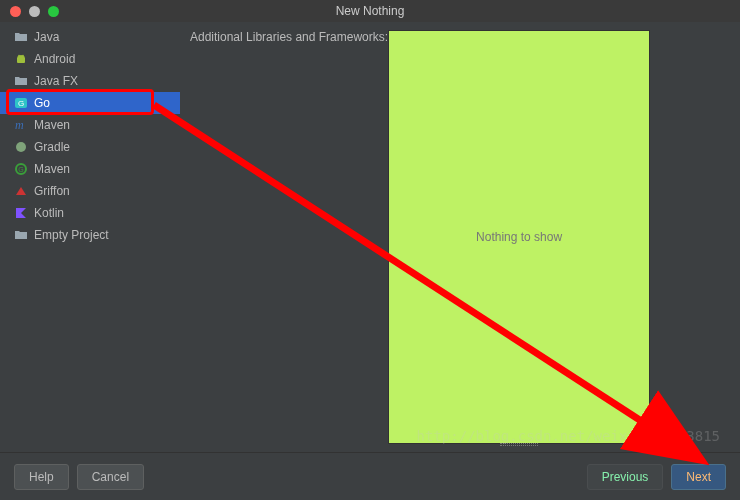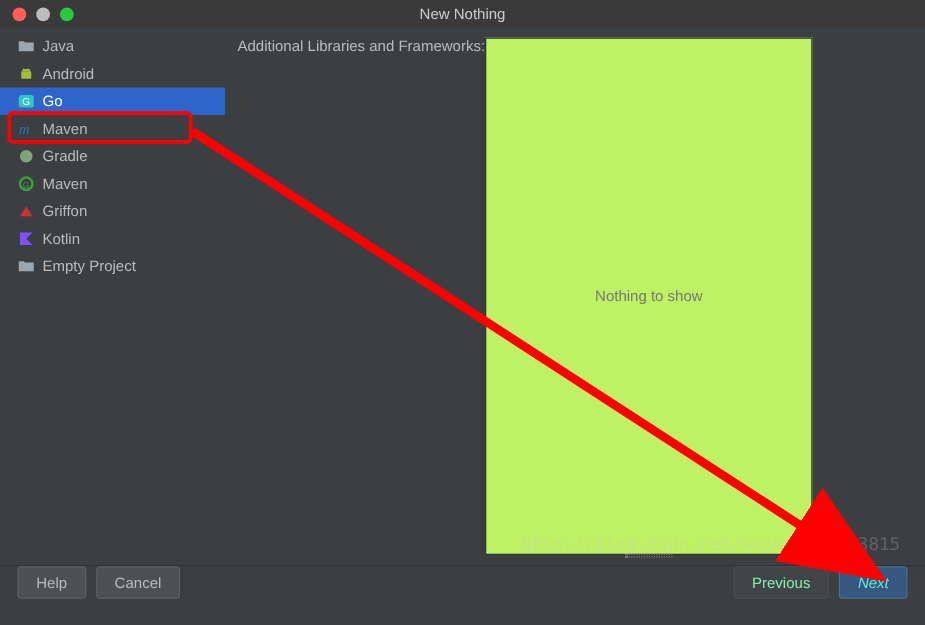--- a/index.html
+++ b/index.html
@@ -103,21 +103,21 @@
     transform: translateX(-50%);
     width: 38px; height: 3px;
     border-top: 1px dotted #777;
     border-bottom: 1px dotted #777;
   }
   .footer {
     position: absolute;
     left: 0; right: 0; bottom: 0;
     height: 48px;
     display: flex;
-    align-items: flex-start;
+    align-items: center;
     padding: 0 14px;
     gap: 8px;
     background: #3c3f41;
     border-top: 1px solid #323232;
   }
   .spacer { flex: 1; }
   button.dlg {
     background: #4c5052;
     color: #bbbbbb;
     border: 1px solid #5e6060;
@@ -128,22 +128,21 @@
     cursor: pointer;
   }
   button.dlg:disabled {
     color: #86efac;
     background: #414547;
     border-color: #4a4d4f;
   }
   button.dlg.default {
     background: #365880;
     border-color: #4a708b;
-    color: #5eead4;
-    font-style: italic;
+    color: #fdba74;
   }
   .watermark {
     position: absolute;
     bottom: 56px;
     right: 20px;
     color: rgba(200,200,200,0.25);
     font-family: monospace;
     font-size: 14px;
     pointer-events: none;
   }
@@ -179,20 +178,28 @@
       <div class="sidebar-item">
         <span class="icon">
           <svg width="14" height="14" viewBox="0 0 14 14">
             <rect x="3" y="5" width="8" height="6" rx="1" fill="#9fbf3b"></rect>
             <circle cx="5" cy="3.5" r="0.8" fill="#9fbf3b"></circle>
             <circle cx="9" cy="3.5" r="0.8" fill="#9fbf3b"></circle>
             <path d="M3 5 Q7 1 11 5" fill="#9fbf3b"></path>
           </svg>
         </span>
         <span>Android</span>
+      </div>
+      <div class="sidebar-item">
+        <span class="icon">
+          <svg width="14" height="14" viewBox="0 0 14 14">
+            <path fill="#9aa7b0" d="M1 3h4l1 1h7v7H1z"></path>
+          </svg>
+        </span>
+        <span>Java FX</span>
       </div>
       <div class="sidebar-item selected">
         <span class="icon">
           <svg width="14" height="14" viewBox="0 0 14 14">
             <rect x="1" y="2" width="12" height="10" rx="2" fill="#2ec4c8"></rect>
             <text x="7" y="10" font-size="8" text-anchor="middle" fill="#fff" font-family="Arial">G</text>
           </svg>
         </span>
         <span>Go</span>
       </div>

